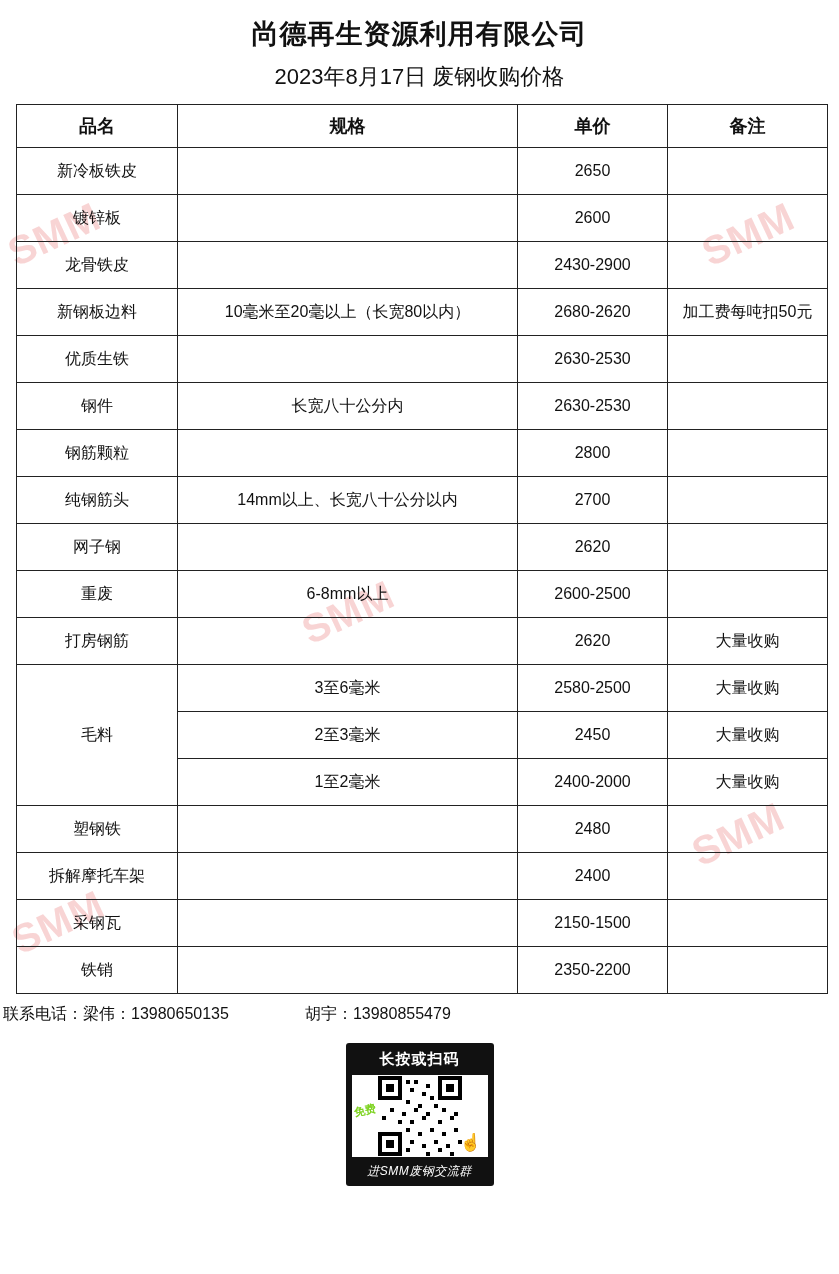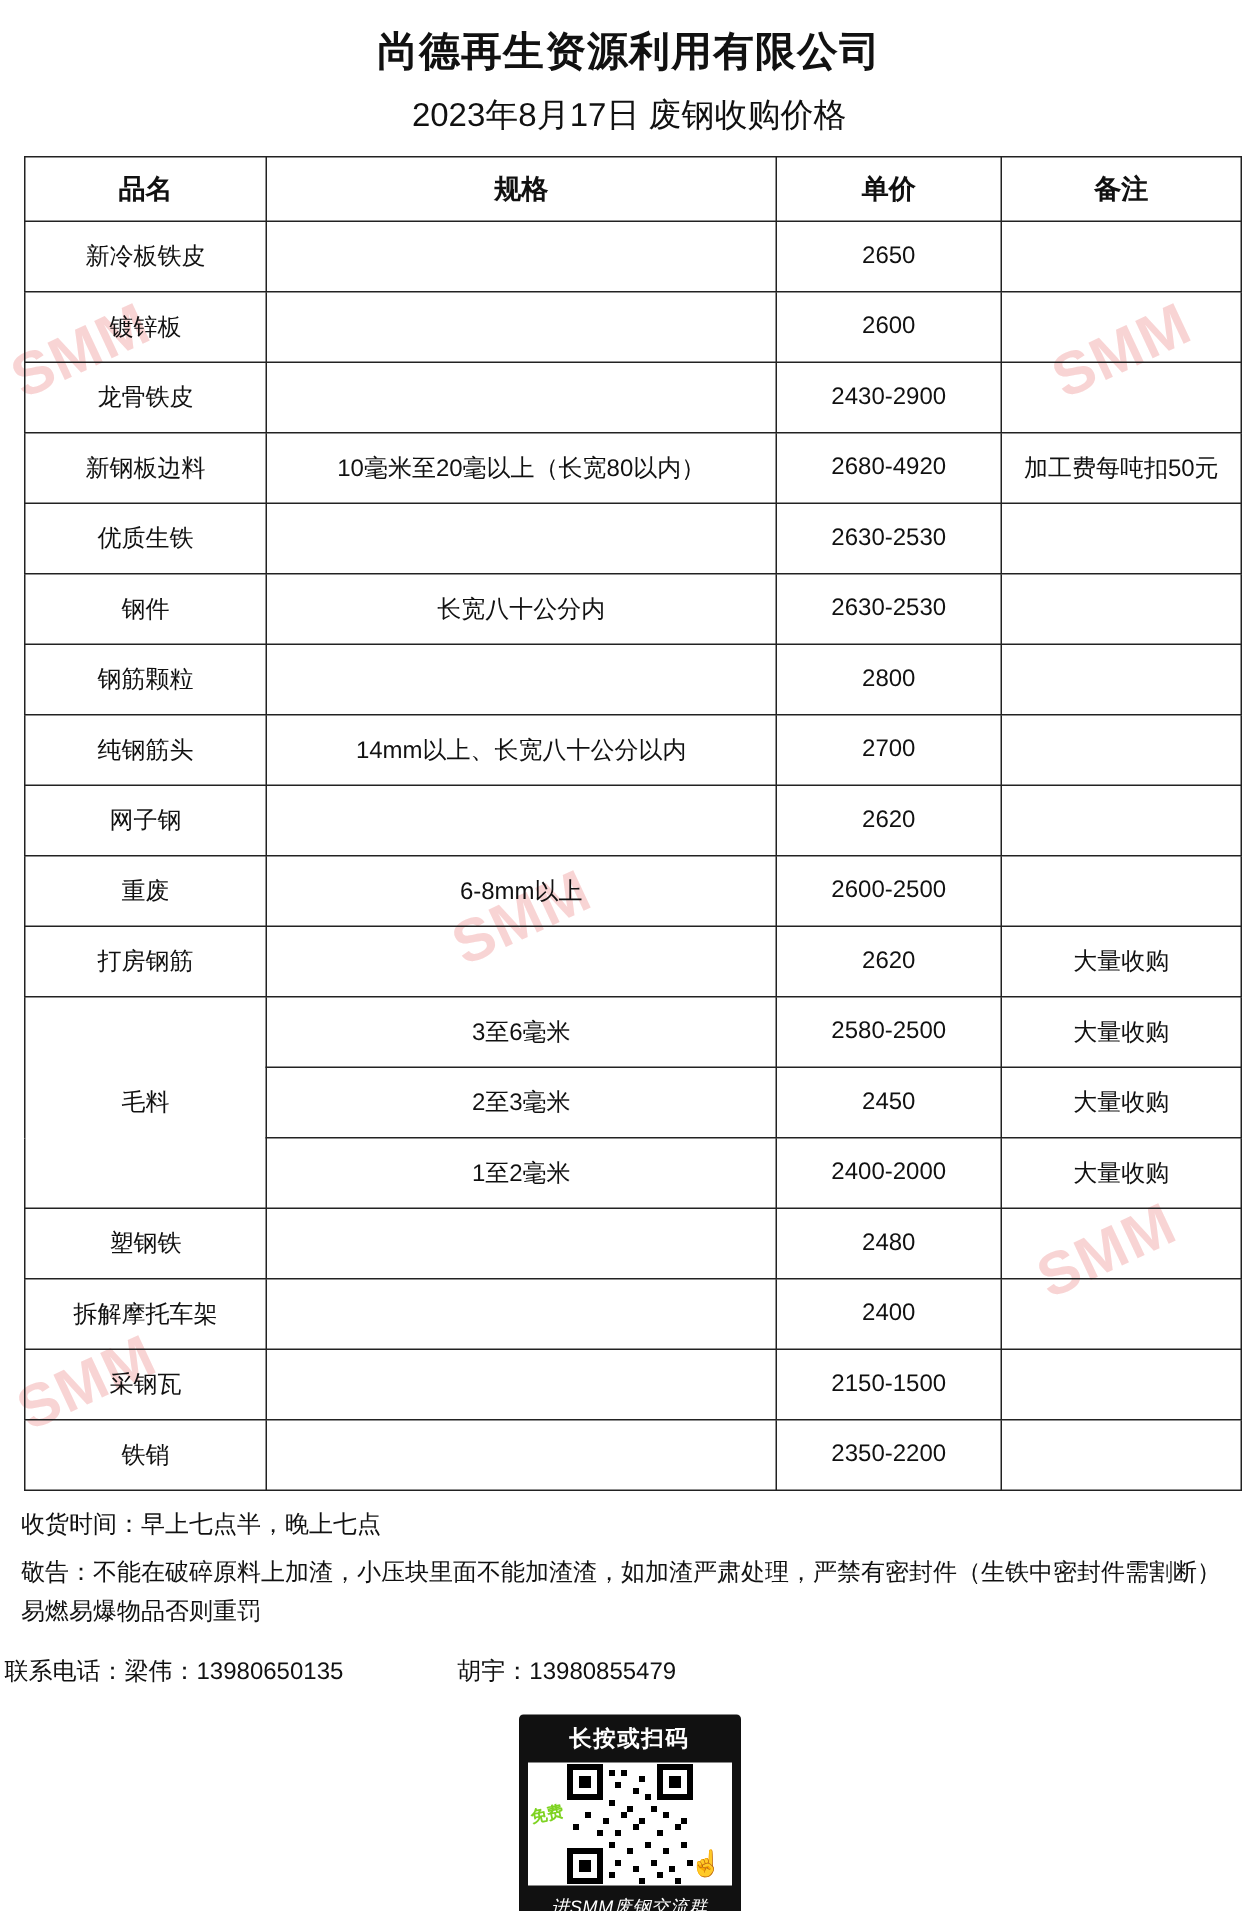--- a/index.html
+++ b/index.html
@@ -219,21 +219,21 @@
         </tr>
         <tr>
           <td class="cell-name">龙骨铁皮</td>
           <td class="cell-spec"></td>
           <td class="cell-price">2430-2900</td>
           <td class="cell-note"></td>
         </tr>
         <tr>
           <td class="cell-name">新钢板边料</td>
           <td class="cell-spec">10毫米至20毫以上（长宽80以内）</td>
-          <td class="cell-price">2680-4920</td>
+          <td class="cell-price">2680-2620</td>
           <td class="cell-note">加工费每吨扣50元</td>
         </tr>
         <tr>
           <td class="cell-name">优质生铁</td>
           <td class="cell-spec"></td>
           <td class="cell-price">2630-2530</td>
           <td class="cell-note"></td>
         </tr>
         <tr>
           <td class="cell-name">钢件</td>
@@ -310,24 +310,20 @@
         <tr>
           <td class="cell-name">铁销</td>
           <td class="cell-spec"></td>
           <td class="cell-price">2350-2200</td>
           <td class="cell-note"></td>
         </tr>
       </tbody>
     </table>
   </div>
 
-  <div class="notes">
-    <p>收货时间：早上七点半，晚上七点</p>
-    <p>敬告：不能在破碎原料上加渣，小压块里面不能加渣渣，如加渣严肃处理，严禁有密封件（生铁中密封件需割断）易燃易爆物品否则重罚</p>
-  </div>
 
   <div class="contact">
     <span>联系电话：</span><span>梁伟：13980650135</span><span class="gap"></span><span>胡宇：13980855479</span>
   </div>
 
   <div class="qr-block">
     <div class="qr-card">
       <div class="qr-top">长按或扫码</div>
       <div class="qr-mid">
         <div class="qr-grid">

